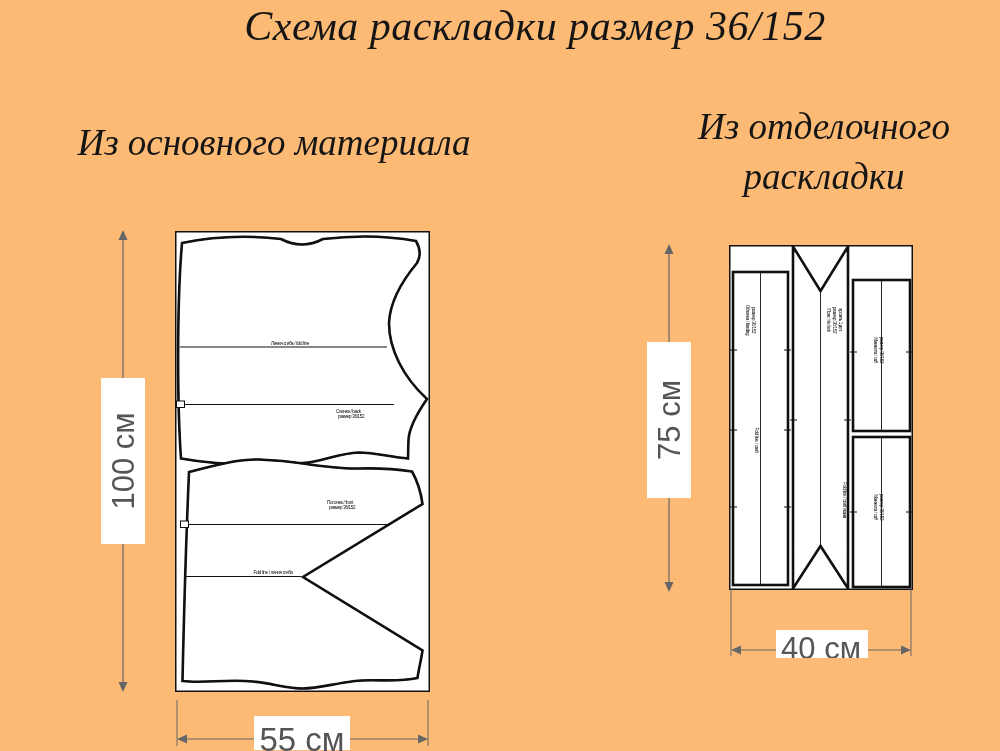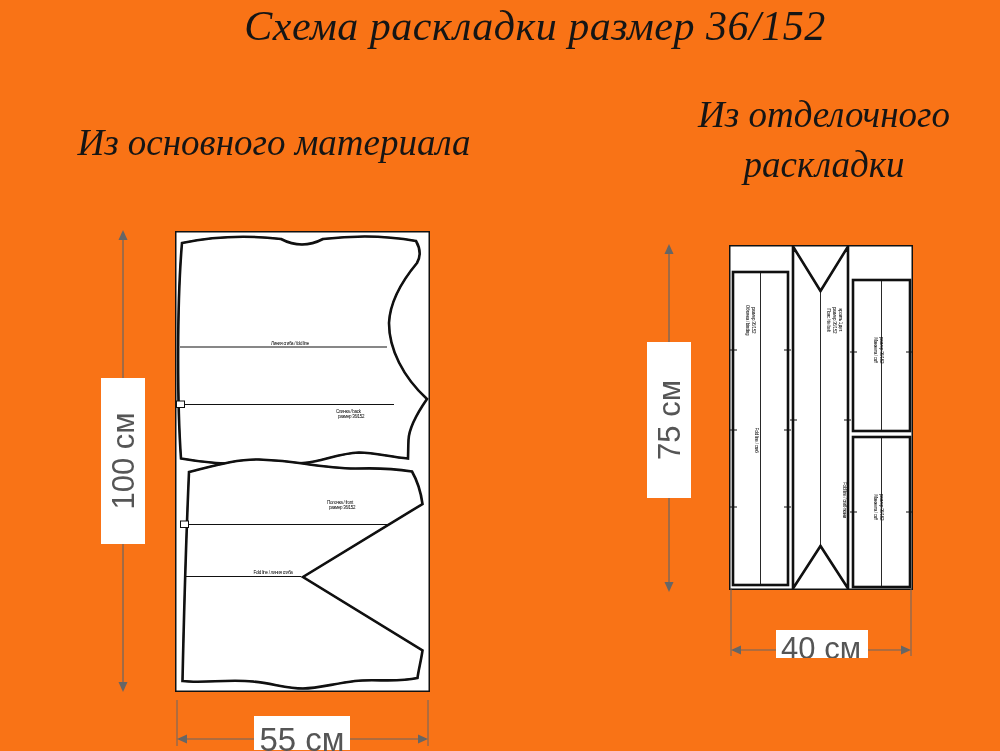--- a/index.html
+++ b/index.html
@@ -1,22 +1,22 @@
 <!DOCTYPE html>
 <html><head>
 <meta charset="utf-8">
 <style>
   html,body{margin:0;padding:0;background:#f7f7f5;}
-  #stage{position:relative;width:1000px;height:751px;background:#f97316;overflow:hidden;
+  #stage{position:relative;width:1000px;height:751px;background:#fdba74;overflow:hidden;
          font-family:"Liberation Serif", serif;color:#151515;}
   .title{position:absolute;top:2px;left:0;right:0;text-align:center;padding-left:70px;
          font-style:italic;font-size:42px;font-weight:500;letter-spacing:.5px;}
   .heading{position:absolute;font-style:italic;font-size:37px;font-weight:500;text-align:center;line-height:1.35;}
   .heading.main{top:118px;left:0;width:548px;}
-  .heading.trim{top:90px;left:648px;width:352px;}
+  .heading.trim{top:102px;left:648px;width:352px;}
   svg{position:absolute;display:block;}
   .dimtxt{font-family:"Liberation Sans", sans-serif;fill:#555555;}
   .micro{font-family:"Liberation Sans", sans-serif;font-size:4.5px;fill:#000;letter-spacing:-.3px;}
   .edge{stroke:#111;fill:#fff;}
   .thin{stroke:#111;fill:none;}
 </style>
 </head>
 <body>
 
 <div id="stage">

